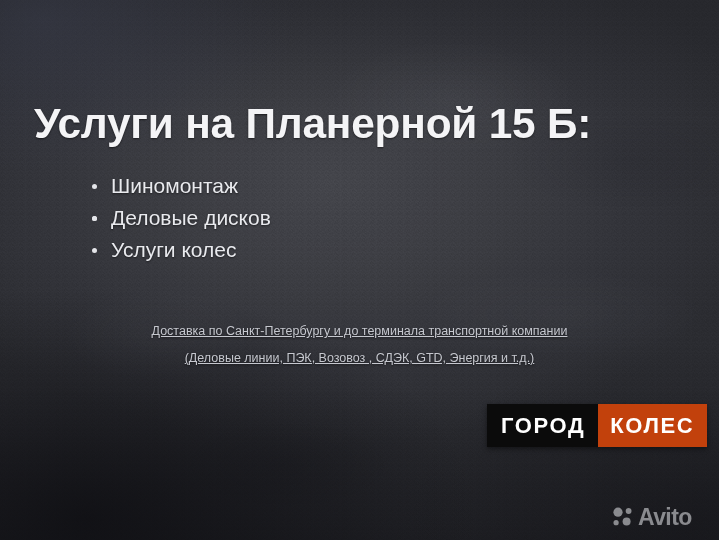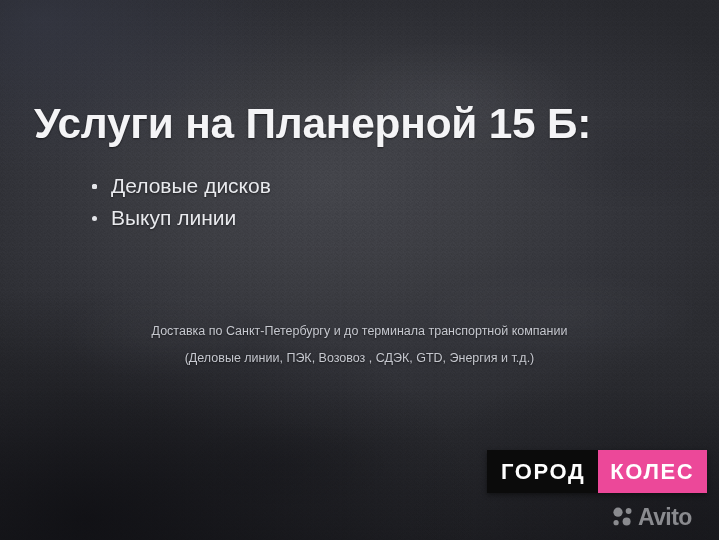--- a/index.html
+++ b/index.html
@@ -116,49 +116,49 @@
   .delivery {
     position: absolute;
     left: 0;
     right: 0;
     top: 322px;
     text-align: center;
     color: #c6c8cf;
     font-size: 12.5px;
     line-height: 19px;
     text-shadow: 0 1px 2px rgba(0,0,0,0.5);
+    text-decoration: underline;
   }
   .delivery .l2 { display: block; margin-top: 8px; }
 
   
   .logo {
     position: absolute;
     left: 487px;
     top: 404px;
     height: 43px;
     display: flex;
     align-items: stretch;
     box-shadow: 0 2px 5px rgba(0,0,0,0.45);
-    margin-top: 46px;
   }
   .logo-dark, .logo-yellow {
     display: flex;
     align-items: center;
     justify-content: center;
     font-weight: bold;
     font-size: 22px;
     letter-spacing: 1.6px;
   }
   .logo-dark {
     background: #0b0b0b;
     color: #ffffff;
     padding: 0 13px 0 14px;
   }
   .logo-yellow {
-    background: #ec4899;
+    background: #c2410c;
     color: #ffffff;
     padding: 1px 13px 0 12px;
   }
 
   
   .watermark {
     position: absolute;
     left: 611px;
     top: 505px;
     display: flex;
@@ -185,31 +185,32 @@
   <div class="bg-grain"></div>
   <div class="bg-vignette"></div>
 
   <div class="content">
 
     <div class="headline">Услуги на Планерной 15 Б:</div>
 
     <ul class="services">
       <li>
         <span class="dot"></span>
+        <span>Шиномонтаж</span>
       </li>
       <li>
         <span class="dot"></span>
       </li>
       <li>
         <span class="dot"></span>
         <span>Деловые дисков</span>
       </li>
       <li>
         <span class="dot"></span>
-        <span>Выкуп линии</span>
+        <span>Услуги колес</span>
       </li>
     </ul>
 
     <div class="delivery">
       <span class="l1">Доставка по Санкт-Петербургу и до терминала транспортной компании</span>
       <span class="l2">(Деловые линии, ПЭК, Возовоз , СДЭК, GTD, Энергия и т.д.)</span>
     </div>
 
     <div class="logo">
       <div class="logo-dark">ГОРОД</div>

